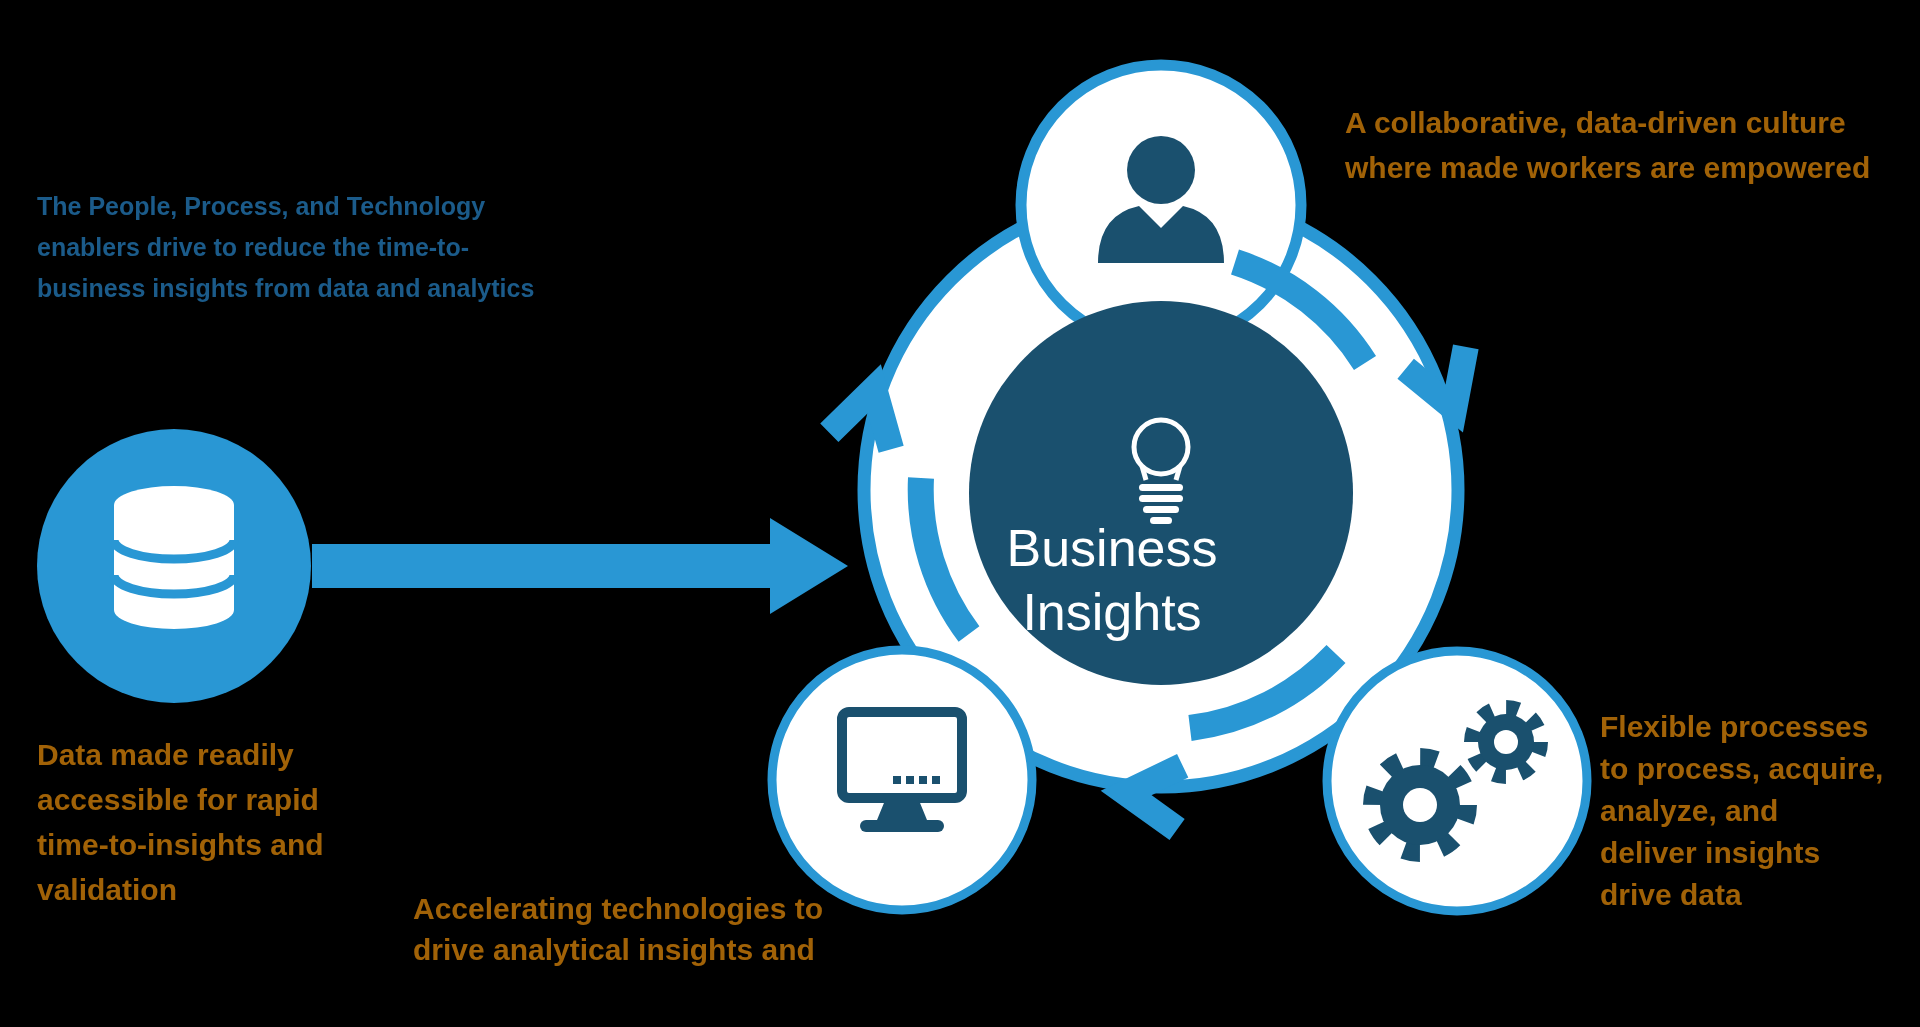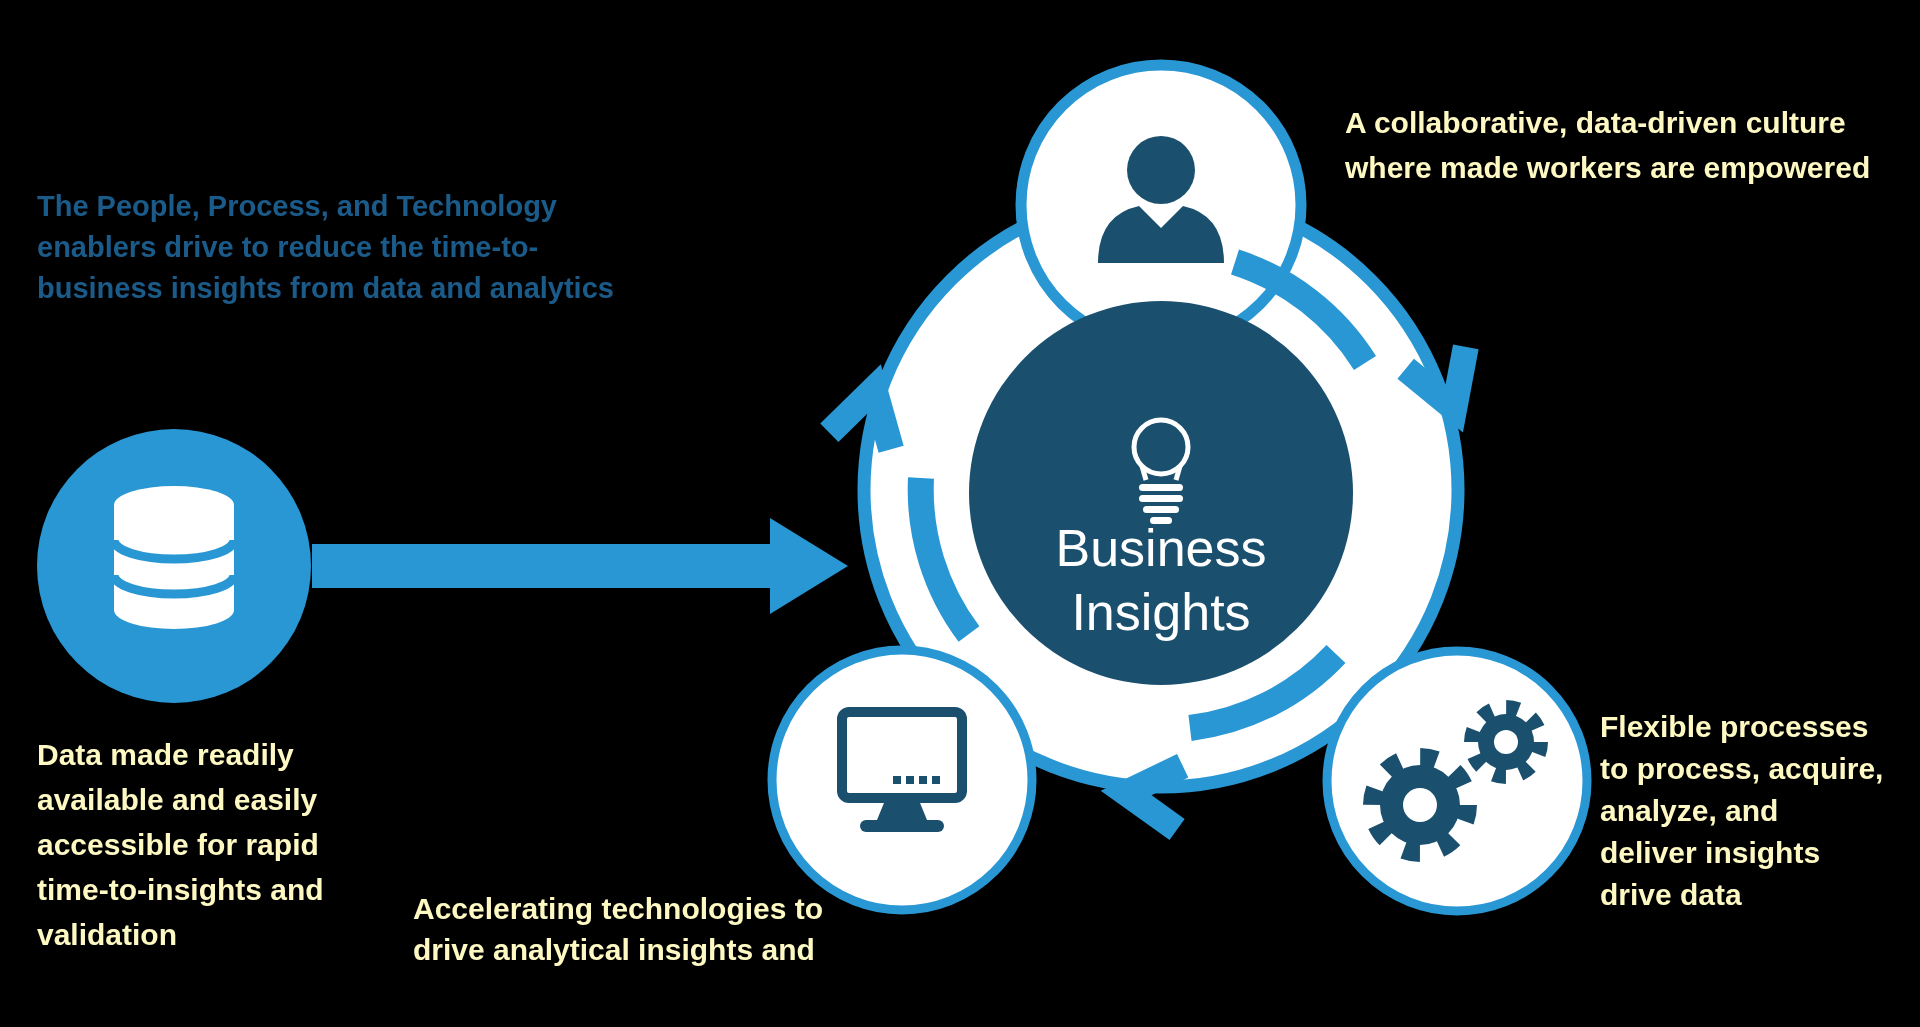--- a/index.html
+++ b/index.html
@@ -1,27 +1,27 @@
 <!DOCTYPE html>
 <html><head>
 <meta charset="utf-8">
 <style>
   html,body{margin:0;padding:0;background:#000;}
   #canvas{position:relative;width:1920px;height:1027px;background:#000;overflow:hidden;
           font-family:"Liberation Sans",sans-serif;}
   .abs{position:absolute;}
   #diagram-svg{position:absolute;left:0;top:0;}
   .page-title{left:37px;top:62px;font-size:38px;font-weight:bold;color:#1b5b8a;}
-  .intro{left:37px;top:186px;font-size:29px;font-weight:bold;color:#1b5b8a;line-height:41px;}
-  .cap{font-weight:bold;color:#fef9c3;font-size:30px;}
+  .intro{left:37px;top:186px;font-size:25px;font-weight:bold;color:#1b5b8a;line-height:41px;}
+  .cap{font-weight:bold;color:#a16207;font-size:30px;}
   #cap-people{left:1345px;top:100px;line-height:45px;}
   #cap-tech{left:1600px;top:706px;line-height:42px;}
   #cap-process{left:413px;top:888px;line-height:41px;}
   #cap-data{left:37px;top:732px;line-height:45px;}
-  .center-label{left:961px;top:516px;width:400px;text-align:center;color:#ffffff;
+  .center-label{left:912px;top:516px;width:400px;text-align:center;color:#ffffff;
                 font-size:52px;line-height:64px;font-weight:400;}
 </style>
 </head>
 <body>
 
 <div id="canvas">
 
   <svg id="diagram-svg" width="1920" height="1027" viewBox="0 0 1920 1027">
 
     <circle cx="1161" cy="490" r="297" fill="#ffffff" stroke="#2997d4" stroke-width="13"></circle>
@@ -120,21 +120,20 @@
     <div>drive data</div>
   </div>
 
   <div class="abs cap" id="cap-process">
     <div>Accelerating technologies to</div>
     <div>drive analytical insights and</div>
   </div>
 
   <div class="abs cap" id="cap-data">
     <div>Data made readily</div>
-    <div>available and easily</div>
     <div>accessible for rapid</div>
     <div>time-to-insights and</div>
     <div>validation</div>
   </div>
 
   <div class="abs center-label">
     <div>Business</div>
     <div>Insights</div>
   </div>
 

